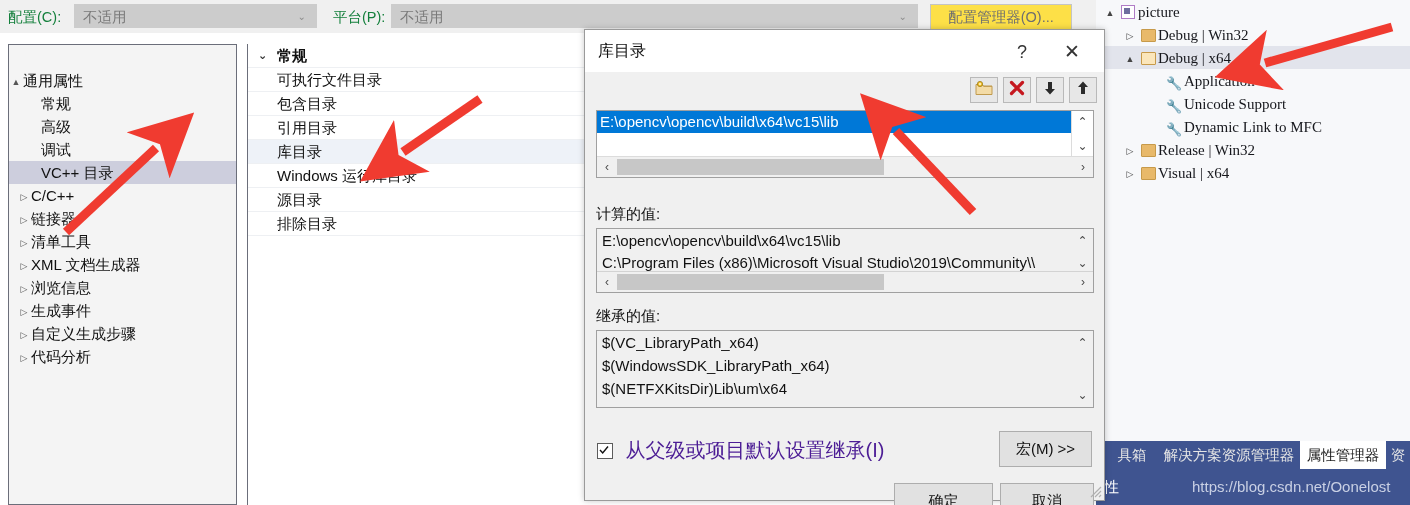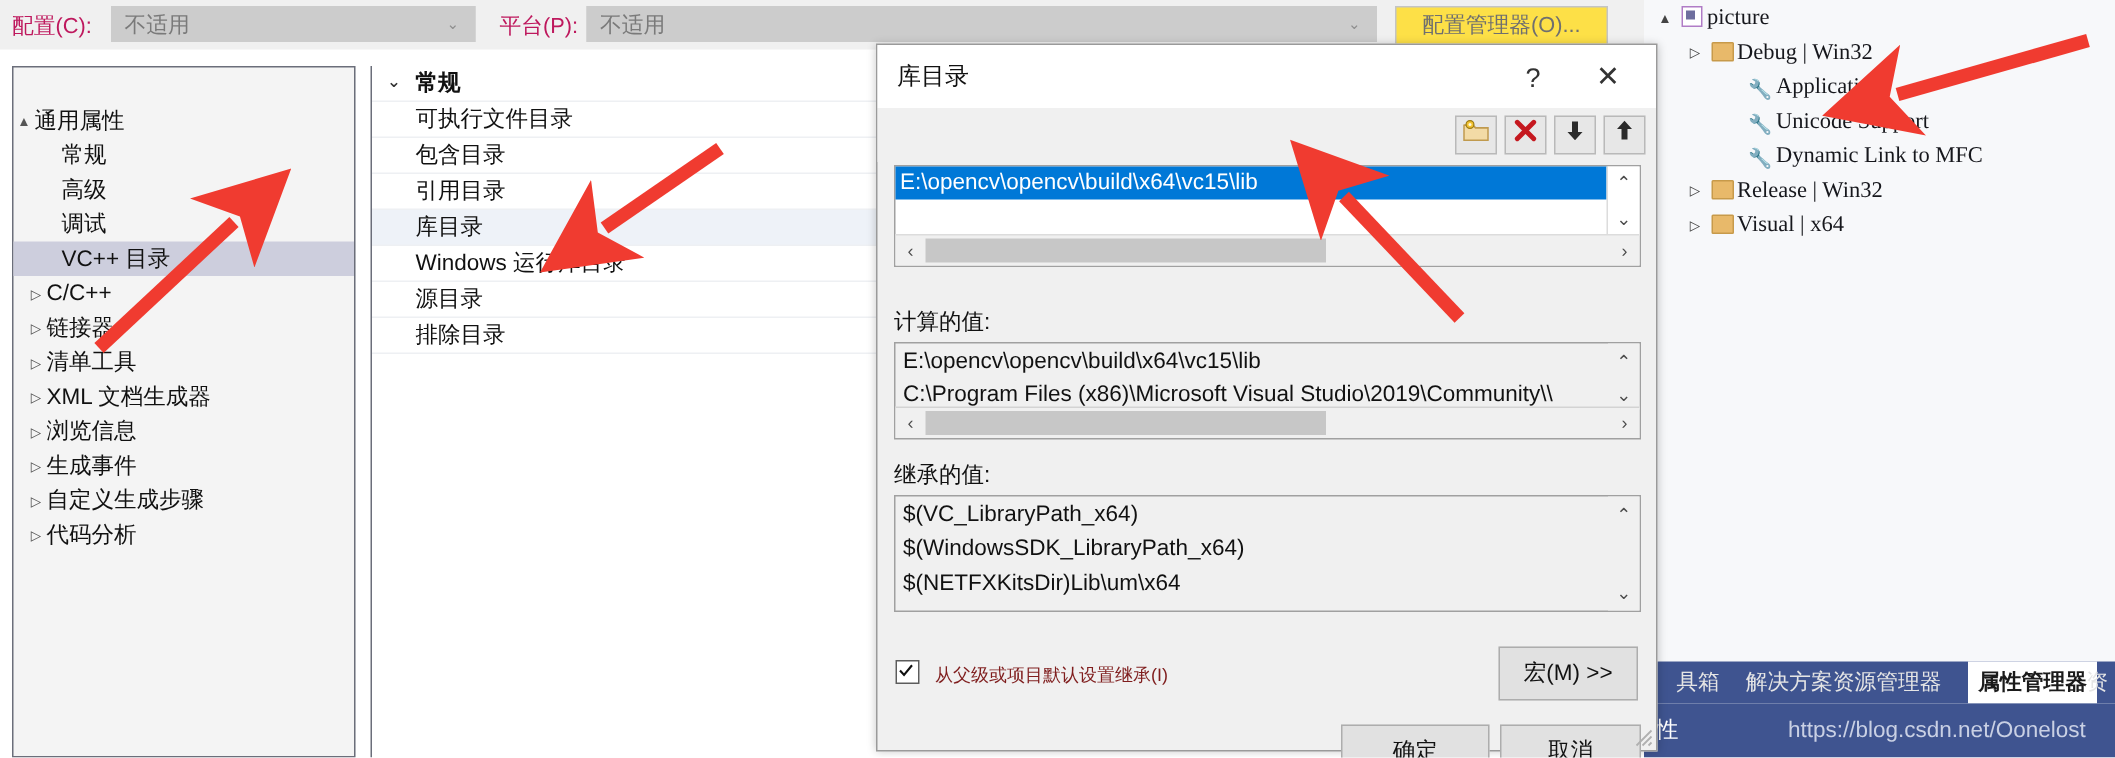--- a/index.html
+++ b/index.html
@@ -9,21 +9,21 @@
     font-family:"Liberation Sans","DejaVu Sans",sans-serif;
     font-size:14.5px;
     color:#1a1a1a;
     overflow:hidden;
     position:relative;
   }
   .root{position:absolute;inset:0;}
 
   
   .topbar{position:absolute;left:0;top:0;width:1410px;height:33px;background:#f0f0f0;}
-  .cfg-label{position:absolute;color:#be185d;font-size:14.5px;white-space:nowrap;}
+  .cfg-label{position:absolute;color:#15803d;font-size:14.5px;white-space:nowrap;}
   .cfg-combo{
     position:absolute;height:24px;background:#cccccc;border:1px solid #cccccc;
     color:#7a7a7a;font-size:14.5px;line-height:24px;padding-left:8px;box-sizing:border-box;
     white-space:nowrap;overflow:hidden;
   }
   .cfg-combo .chev{position:absolute;right:10px;top:0;line-height:24px;color:#8d8d8d;font-size:10px;}
   .cfg-btn{
     position:absolute;height:32px;background:#fde047;border:1px solid #c4c4c4;
     color:#6f6f6f;font-size:14.5px;line-height:24px;text-align:center;box-sizing:border-box;
     white-space:nowrap;overflow:hidden;
@@ -107,21 +107,21 @@
 
   .seclabel{position:absolute;font-size:15px;color:#111;white-space:nowrap;}
   .robox{position:absolute;background:#f0f0f0;border:1px solid #a0a0a0;box-sizing:border-box;}
   .ro-line{position:absolute;left:5px;font-size:15px;color:#111;white-space:nowrap;line-height:24px;}
   .ro-vscroll{position:absolute;right:0;top:0;width:21px;background:#f0f0f0;}
   .ro-vscroll .ar{position:absolute;left:0;width:21px;height:24px;line-height:24px;text-align:center;font-size:12px;color:#4c4c4c;}
   .ro-hscroll{position:absolute;left:0;bottom:0;height:20px;background:#f0f0f0;border-top:1px solid #d3d3d3;}
   .ro-hscroll .ar{position:absolute;top:0;width:20px;height:20px;line-height:20px;text-align:center;font-size:12px;color:#4c4c4c;}
   .ro-hscroll .thumb{position:absolute;left:20px;top:2px;height:16px;background:#c7c7c7;}
 
-  .chkrow{position:absolute;left:12px;top:409px;height:22px;line-height:22px;white-space:nowrap;font-size:12px;color:#7f1d1d;}
+  .chkrow{position:absolute;left:12px;top:409px;height:22px;line-height:22px;white-space:nowrap;font-size:20px;color:#4c1d95;}
   .chkbox{display:inline-block;width:14px;height:14px;border:1px solid #5c5c5c;background:#fff;
           vertical-align:-2px;margin-right:7px;position:relative;}
   .chkbox svg{position:absolute;left:1px;top:1px;}
 
   .dbtn{position:absolute;background:#e1e1e1;border:1px solid #adadad;box-sizing:border-box;
         font-size:15px;color:#111;text-align:center;white-space:nowrap;}
 
   .grip{position:absolute;right:2px;bottom:2px;width:14px;height:14px;}
 
   
@@ -191,33 +191,34 @@
         <div class="prow">
           <span class="pname">排除目录</span>
         </div>
       </div>
   </div>
 
   <div class="pmpanel">
     <div id="pm-host">
         <div class="pmnode" style="padding-left: 6px;"><span class="exp">▲</span><span class="ico"><span class="proj-ico"></span></span><span class="nlabel">picture</span></div>
         <div class="pmnode" style="padding-left: 26px;"><span class="exp">▷</span><span class="ico"><span class="folder-ico"></span></span><span class="nlabel">Debug | Win32</span></div>
+        <div class="pmnode sel" style="padding-left: 26px;"><span class="exp">▲</span><span class="ico"><span class="folder-open"></span></span><span class="nlabel">Debug | x64</span></div>
         <div class="pmnode" style="padding-left: 52px;"><span class="exp"></span><span class="ico"><span class="wrench">🔧</span></span><span class="nlabel">Application</span></div>
         <div class="pmnode" style="padding-left: 52px;"><span class="exp"></span><span class="ico"><span class="wrench">🔧</span></span><span class="nlabel">Unicode Support</span></div>
         <div class="pmnode" style="padding-left: 52px;"><span class="exp"></span><span class="ico"><span class="wrench">🔧</span></span><span class="nlabel">Dynamic Link to MFC</span></div>
         <div class="pmnode" style="padding-left: 26px;"><span class="exp">▷</span><span class="ico"><span class="folder-ico"></span></span><span class="nlabel">Release | Win32</span></div>
         <div class="pmnode" style="padding-left: 26px;"><span class="exp">▷</span><span class="ico"><span class="folder-ico"></span></span><span class="nlabel">Visual | x64</span></div>
       </div>
   </div>
 
   <div class="tabstrip">
     <div id="tabs-host">
         <div class="tab" style="left: 10px; width: 52px;">具箱</div>
         <div class="tab" style="left: 62px; width: 142px;">解决方案资源管理器</div>
-        <div class="tab active" style="left: 216px; width: 86px; font-weight: bold;">属性管理器</div>
+        <div class="tab active" style="left: 204px; width: 86px;">属性管理器</div>
         <div class="tab" style="left: 290px; width: 24px;">资</div>
       </div>
   </div>
 
   <div class="statusbar">
     <div class="status-left">性</div>
     <div class="watermark">https://blog.csdn.net/Oonelost</div>
   </div>
 
   <div class="dialog">

